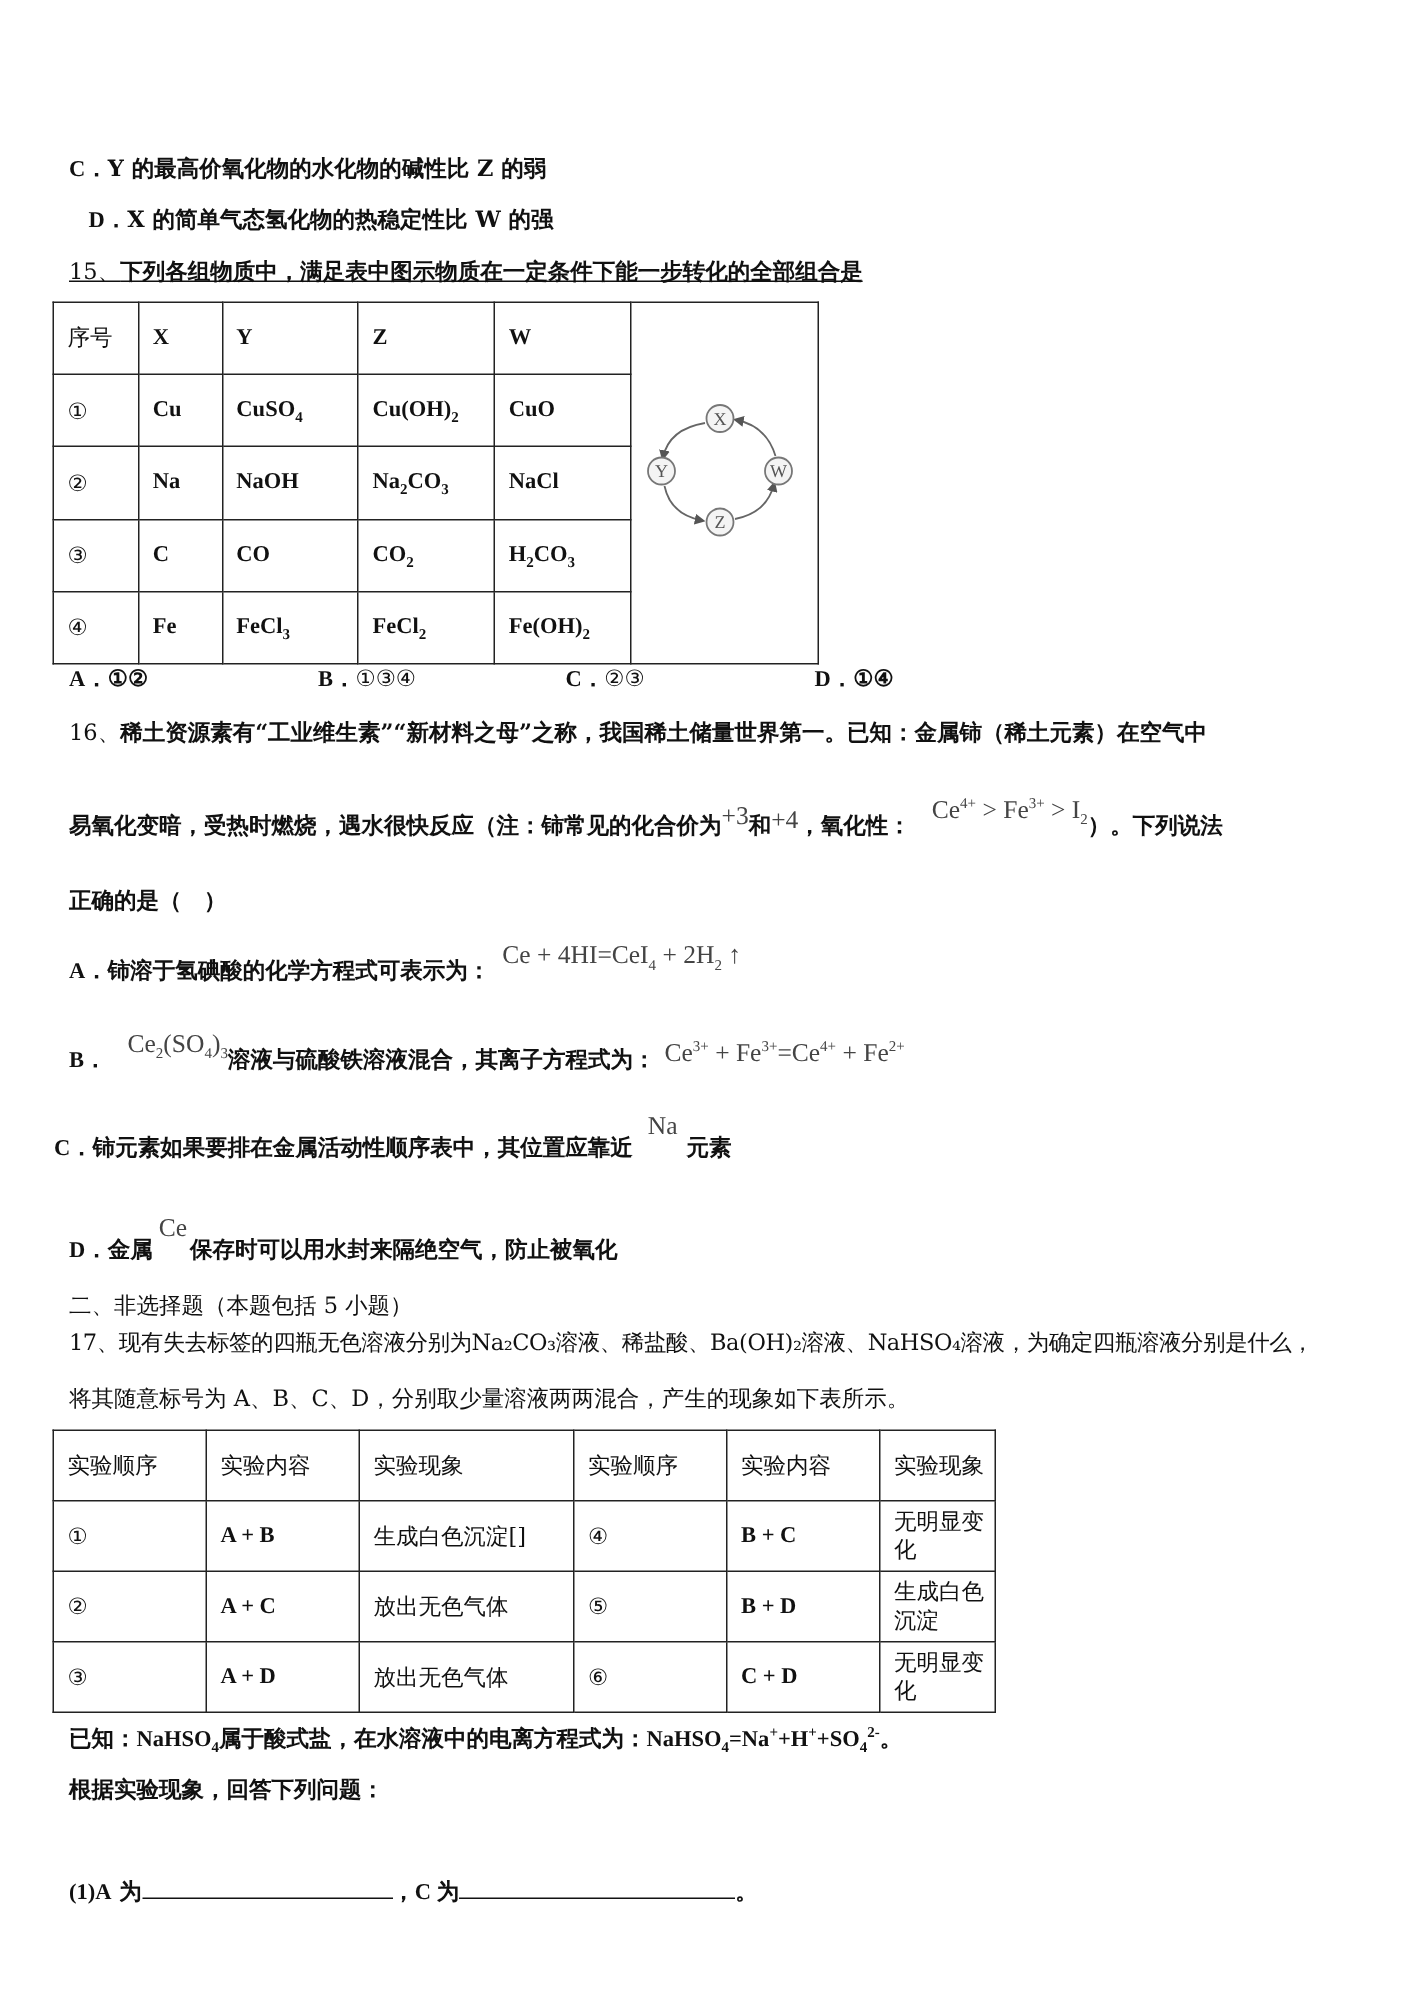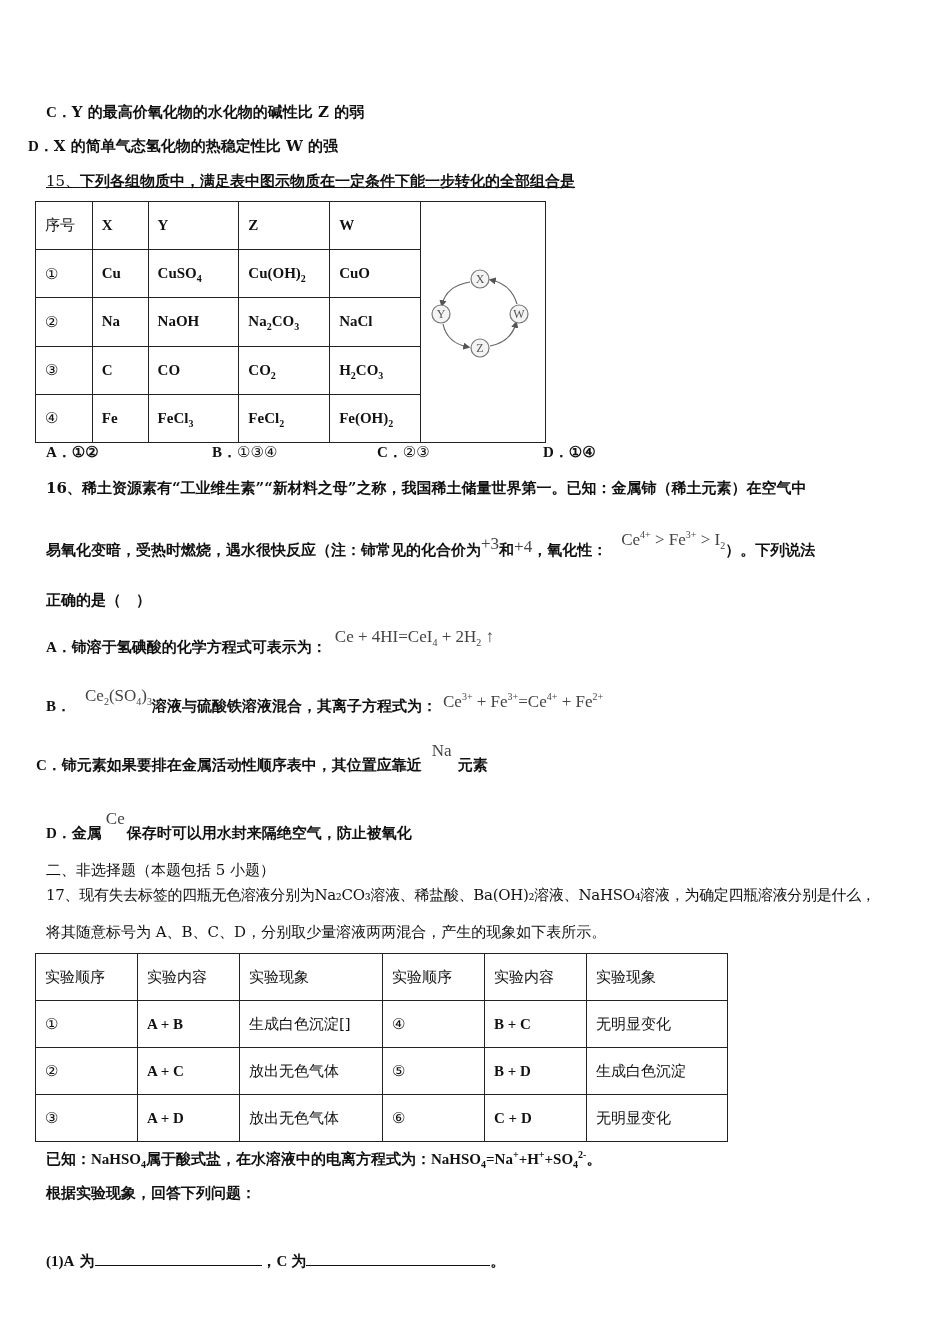--- a/index.html
+++ b/index.html
@@ -19,21 +19,21 @@
   .diagram-cell { padding:0 !important; }
   .blank { display:inline-block; border-bottom:1px solid #111; height:14px; vertical-align:baseline; }
   .opt { position:absolute; font-size:15px; }
 </style>
 </head>
 <body>
 
 <div class="abs line b" style="left:46px;top:102px;">
   <span class="lat">C．</span><span>Y 的最高价氧化物的水化物的碱性比 Z 的弱</span>
 </div>
-<div class="abs line b" style="left:28px;top:136px;">
+<div class="abs line b" style="left:59px;top:136px;">
   <span class="lat">D．</span><span>X 的简单气态氢化物的热稳定性比 W 的强</span>
 </div>
 
 <div class="abs line b" style="left:46px;top:171px;text-decoration:underline;">
   <span style="font-weight:normal">15、</span><span>下列各组物质中，满足表中图示物质在一定条件下能一步转化的全部组合是</span>
 </div>
 
 <table class="t t1" style="left:35px;top:201px;width:511px;">
   <tbody>
       <tr>
@@ -106,21 +106,21 @@
   </tr>
 </tbody>
   </table>
 
 <div class="opt b" style="left:46px;top:443px;"><span class="lat">A．</span><span style="font-weight:bold">①②</span></div>
 <div class="opt b" style="left:212px;top:443px;"><span class="lat">B．</span><span style="font-weight:normal">①③④</span></div>
 <div class="opt b" style="left:377px;top:443px;"><span class="lat">C．</span><span style="font-weight:normal">②③</span></div>
 <div class="opt b" style="left:543px;top:443px;"><span class="lat">D．</span><span style="font-weight:bold">①④</span></div>
 
 <div class="abs line b" style="left:46px;top:478px;">
-  <span style="font-weight:bold">16、</span><span>稀土资源素有“工业维生素”“新材料之母”之称，我国稀土储量世界第一。已知：金属铈（稀土元素）在空气中</span>
+  <span style="font-weight:normal">16、</span><span>稀土资源素有“工业维生素”“新材料之母”之称，我国稀土储量世界第一。已知：金属铈（稀土元素）在空气中</span>
 </div>
 <div class="abs line b" style="left:46px;top:540px;">
   <span>易氧化变暗，受热时燃烧，遇水很快反应（注：铈常见的化合价为</span><span class="math" style="position:relative;top:-6px;">+3</span><span>和</span><span class="math" style="position:relative;top:-3px;">+4</span><span>，氧化性：</span><span class="math" style="position:relative;top:-10px;margin-left:14px;"><span>Ce</span><sup>4+</sup><span> &gt; </span><span>Fe</span><sup>3+</sup><span> &gt; </span><span>I</span><sub>2</sub></span><span>）。下列说法</span>
 </div>
 <div class="abs line b" style="left:46px;top:590px;">
   <span>正确的是（　）</span>
 </div>
 
 <div class="abs line b" style="left:46px;top:637px;">
   <span class="lat">A．</span><span>铈溶于氢碘酸的化学方程式可表示为：</span><span class="math" style="position:relative;top:-10px;margin-left:8px;"><span>Ce + 4HI=CeI</span><sub>4</sub><span> + 2H</span><sub>2</sub><span> ↑</span></span>
@@ -138,21 +138,21 @@
   <span class="lat">D．</span><span>金属</span><span class="math" style="position:relative;top:-14px;margin:0 2px 0 4px;">Ce</span><span>保存时可以用水封来隔绝空气，防止被氧化</span>
 </div>
 
 <div class="abs line" style="left:46px;top:860px;">二、非选择题（本题包括 5 小题）</div>
 
 <div class="abs line" style="left:46px;top:885px;letter-spacing:-0.3px;">
   <span>17、</span><span>现有失去标签的四瓶无色溶液分别为Na₂CO₃溶液、稀盐酸、Ba(OH)₂溶液、NaHSO₄溶液，为确定四瓶溶液分别是什么，</span>
 </div>
 <div class="abs line" style="left:46px;top:922px;">将其随意标号为 A、B、C、D，分别取少量溶液两两混合，产生的现象如下表所示。</div>
 
-<table class="t t2" style="left:35px;top:953px;width:693px;">
+<table class="t t2" style="left:35px;top:953px;width:629px;">
   <tbody>
       <tr>
     <td style="width:92px;">实验顺序</td>
     <td style="width:92px;">实验内容</td>
     <td style="width:133px;">实验现象</td>
     <td style="width:92px;">实验顺序</td>
     <td style="width:92px;">实验内容</td>
     <td>实验现象</td>
   </tr>
   <tr>

